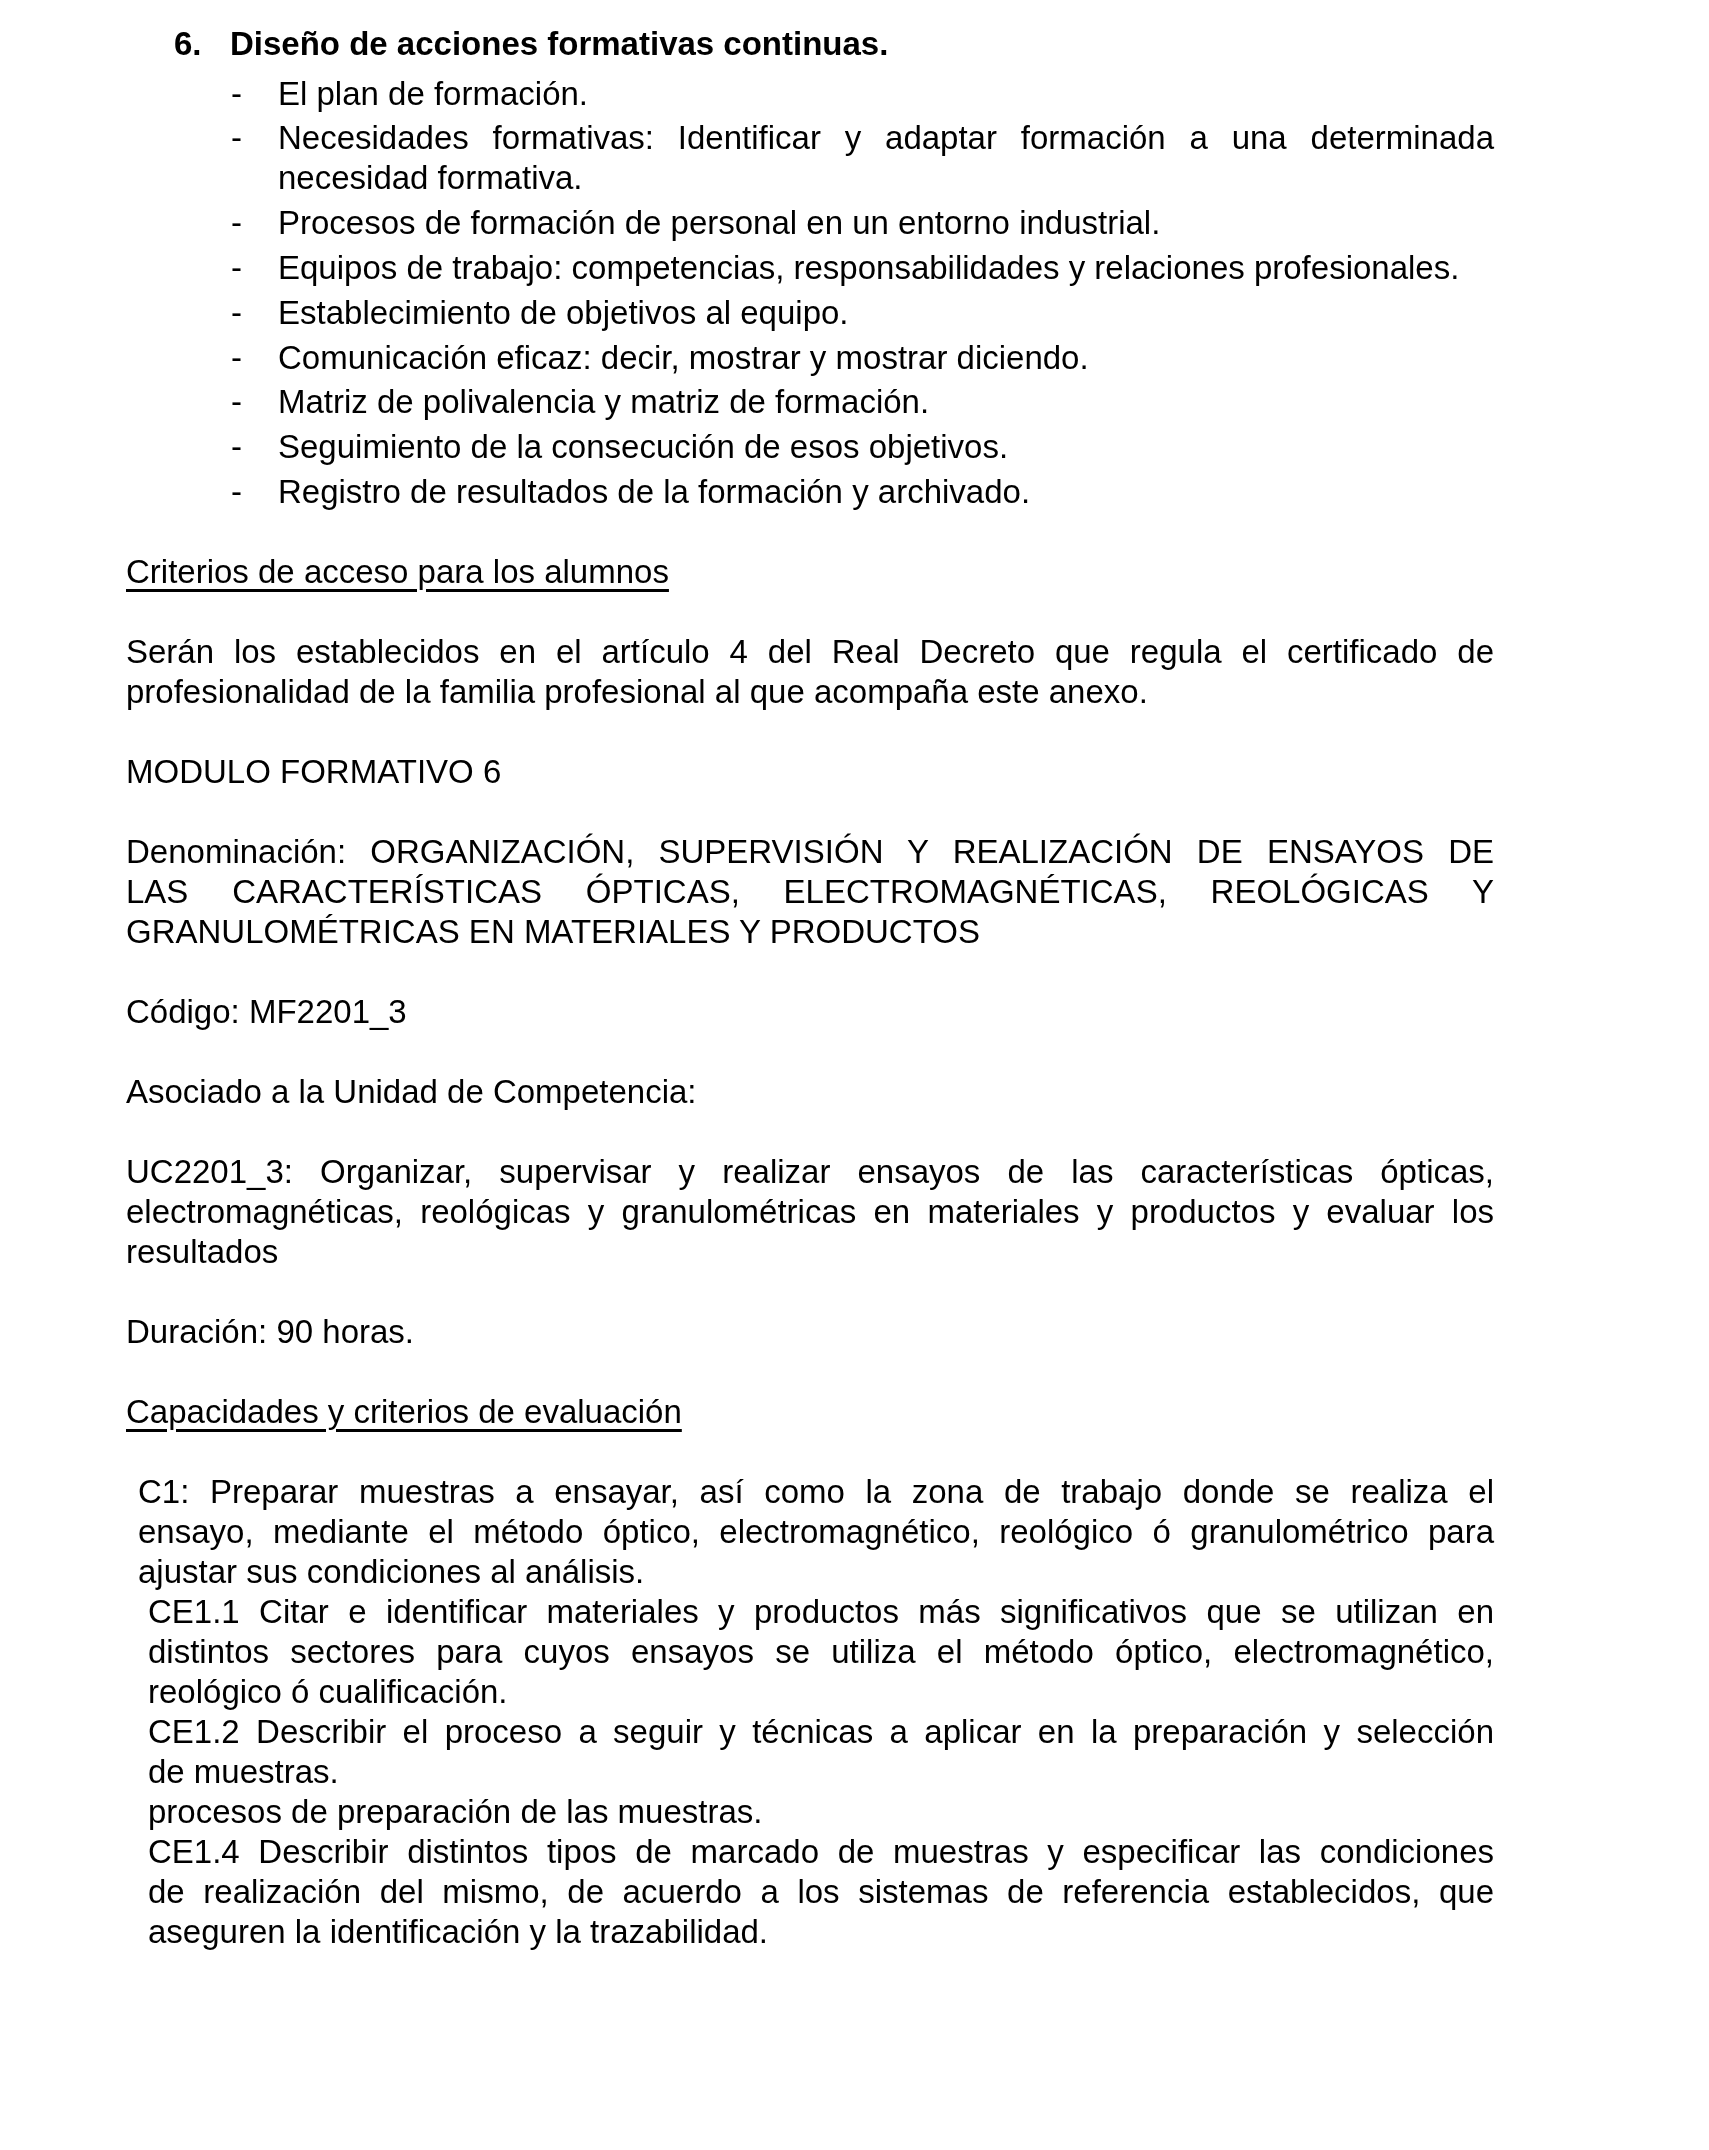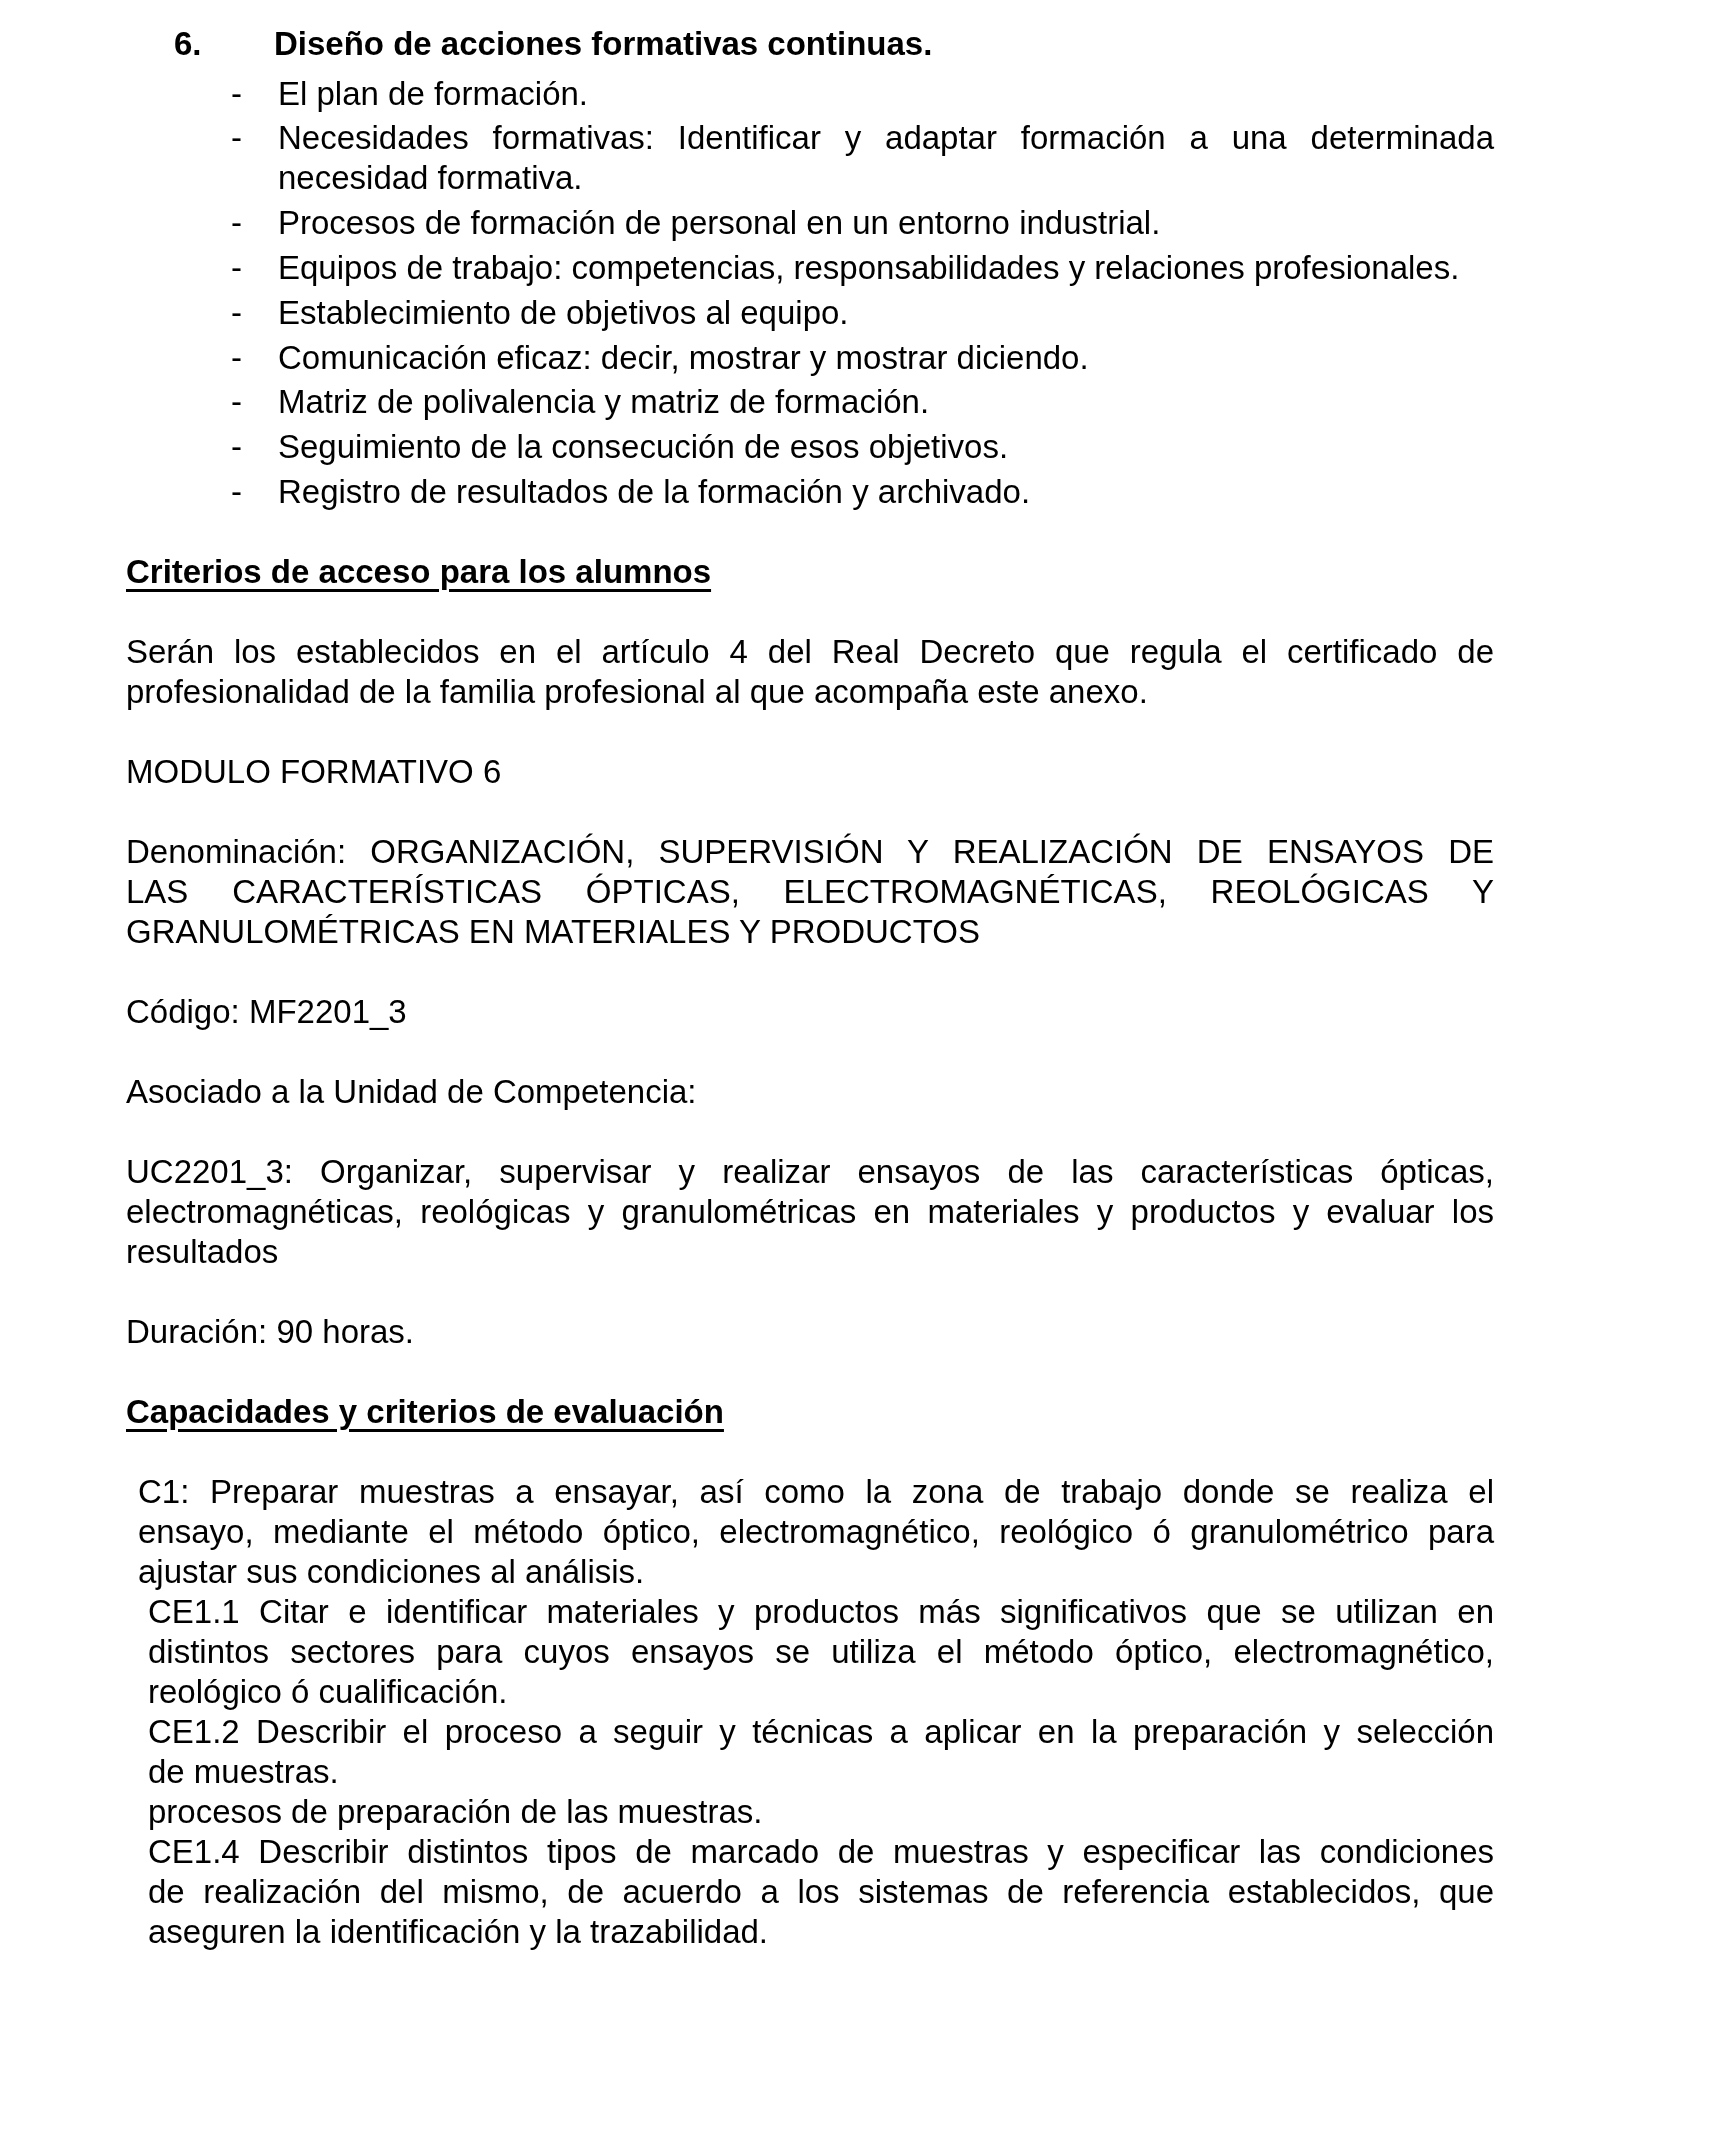--- a/index.html
+++ b/index.html
@@ -13,29 +13,29 @@
     color: #000000;
     font-family: "Liberation Sans", "DejaVu Sans", sans-serif;
     font-size: 33px;
     line-height: 40px;
     overflow: hidden;
   }
   .bold { font-weight: normal; }
   
   .sec6-row { display: flex; margin-left: 48px; margin-bottom: 9.7px; font-weight: bold; }
   .sec6-num { flex: 0 0 56px; }
-  .sec6-title { flex: 1; margin-left: 44px; }
+  .sec6-title { flex: 1; }
   
   .bullet { display: flex; margin-left: 105px; margin-bottom: 4.8px; }
   .dash { flex: 0 0 47px; }
   .btext { flex: 1; text-align: justify; }
   
   .block { margin-top: 40px; }
   
-  .heading-u { font-weight: bold; }
+  .heading-u { font-weight: normal; }
   .u { text-decoration: underline; text-decoration-thickness: 3.2px; text-underline-offset: 6.4px; }
   
   .jl { text-align: justify; text-align-last: justify; }
   
   .c1 { margin-left: 12px; }
   .ce { margin-left: 22px; }
 </style>
 </head>
 <body>
 

